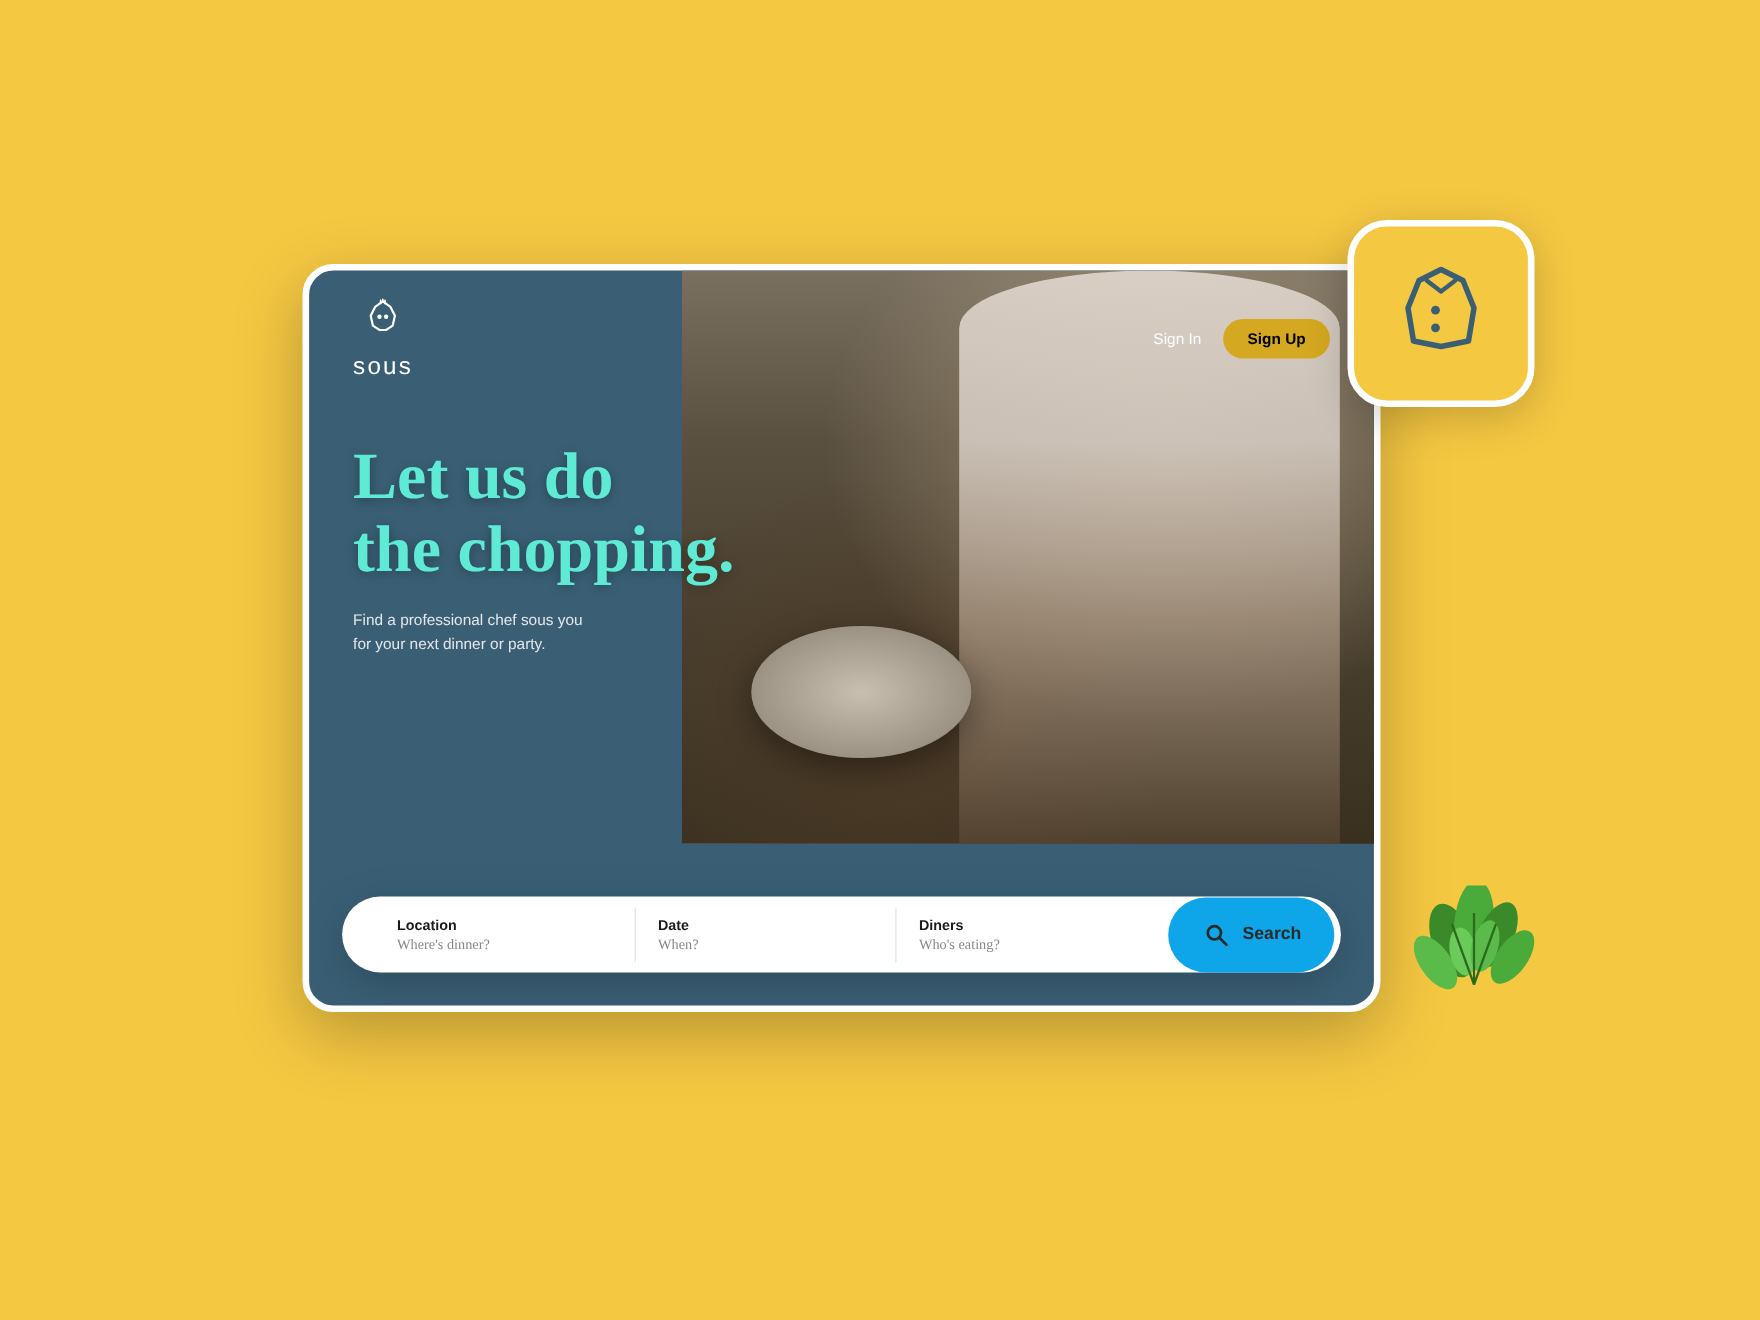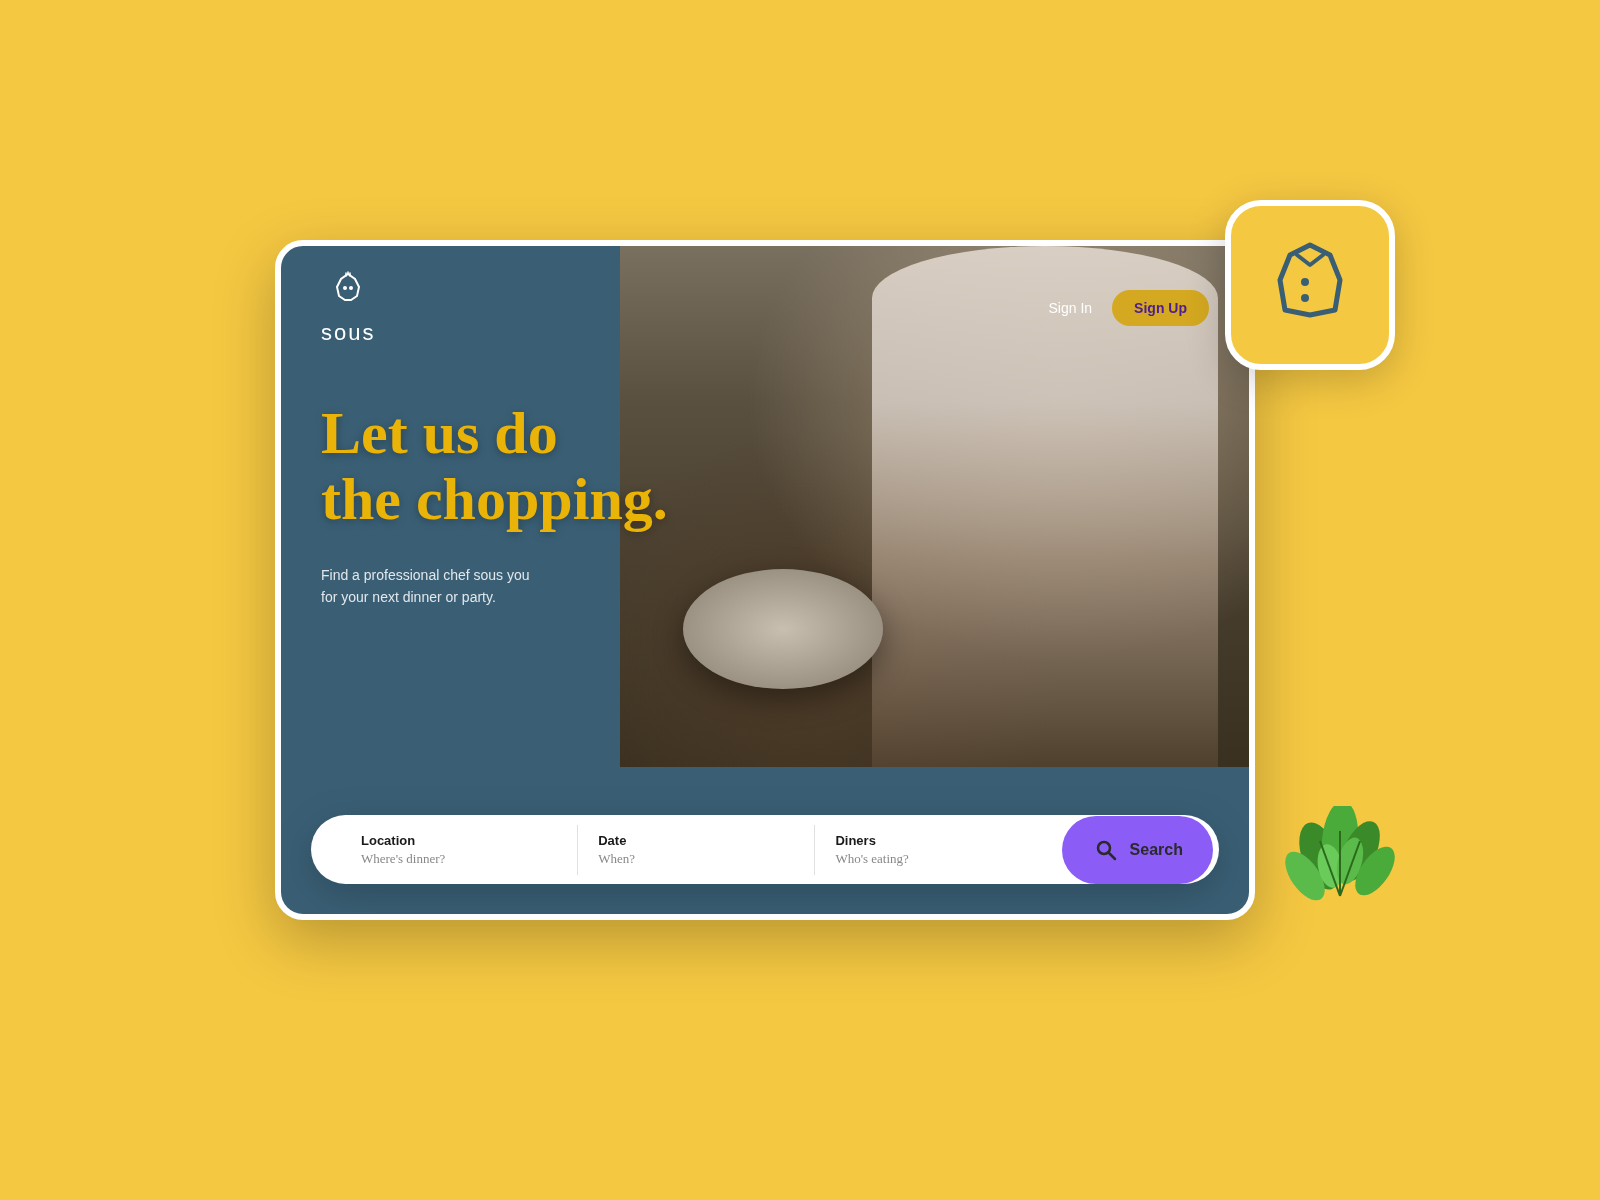--- a/index.html
+++ b/index.html
@@ -134,21 +134,21 @@
       background: none;
       border: none;
       font-family: Arial, sans-serif;
       font-size: 14px;
       cursor: pointer;
       font-weight: 500;
     }
 
     .sign-up-btn {
       background-color: #D4A820;
-      color: #4c1d95;
+      color: #000000;
       border: none;
       border-radius: 25px;
       padding: 10px 22px;
       font-family: Arial, sans-serif;
       font-size: 14px;
       font-weight: 700;
       cursor: pointer;
     }
 
     
@@ -156,23 +156,23 @@
       position: relative;
       z-index: 5;
       padding: 30px 40px;
       max-width: 50%;
     }
 
     .hero-title {
       font-family: Georgia, serif;
       font-size: 60px;
       font-weight: 700;
-      color: #eab308;
+      color: #5eead4;
       line-height: 1.1;
-      margin-bottom: 32px;
+      margin-bottom: 20px;
       text-shadow: 0 2px 10px rgba(0,0,0,0.3);
     }
 
     .hero-subtitle {
       font-family: Arial, sans-serif;
       font-size: 14px;
       color: rgba(255,255,255,0.85);
       line-height: 1.6;
       font-weight: 400;
     }
@@ -220,21 +220,21 @@
       margin-bottom: 3px;
     }
 
     .field-placeholder {
       font-family: Liberation Serif, serif;
       font-size: 13px;
       color: #888;
     }
 
     .search-btn {
-      background-color: #8b5cf6;
+      background-color: #0ea5e9;
       color: #2a2a2a;
       border: none;
       border-radius: 50px;
       height: 68px;
       padding: 0 30px;
       display: flex;
       align-items: center;
       gap: 10px;
       font-family: Arial, sans-serif;
       font-size: 16px;

